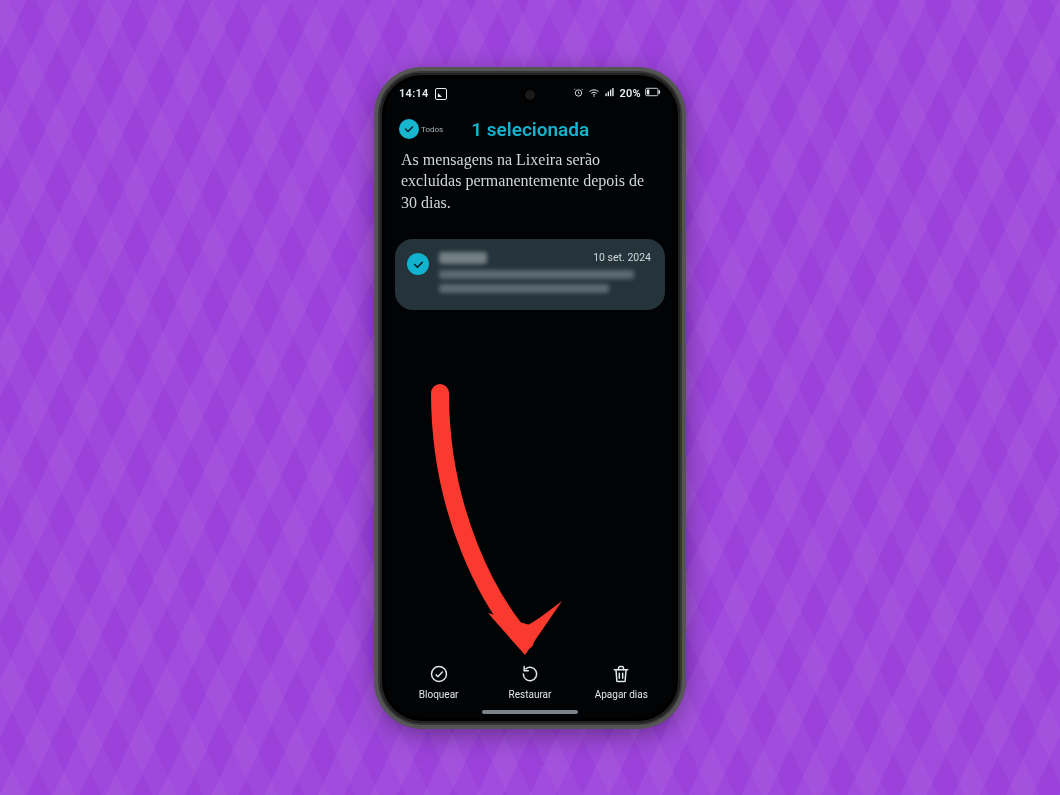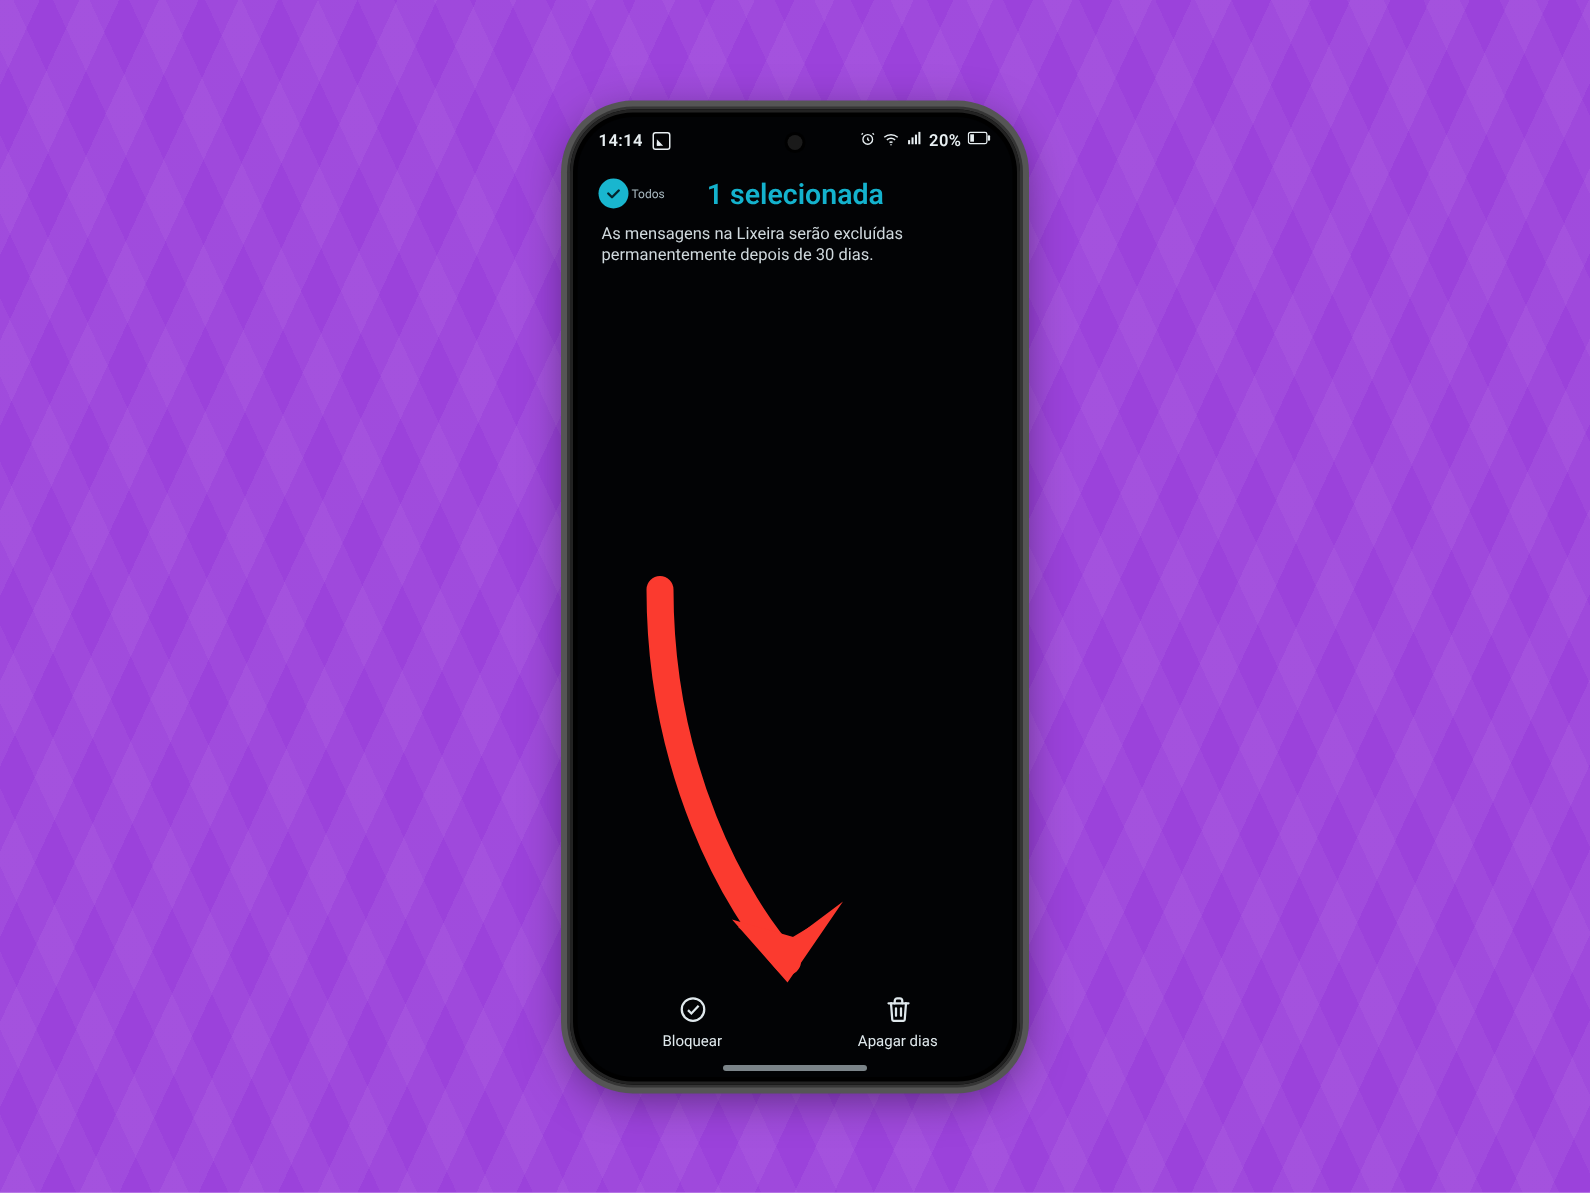--- a/index.html
+++ b/index.html
@@ -114,23 +114,24 @@
   }
   .title {
     font-size: 19px;
     font-weight: 600;
     color: #14b2cd;
     margin-left: 16px;
   }
 
   .info-text {
     padding: 6px 16px 26px 16px;
-    font-size: 11px;
+    font-size: 16px;
     line-height: 1.35;
     color: #cfd8dc;
+    font-family: Liberation Serif, serif;
   }
 
   
   .card {
     margin: 0 10px;
     background: #24343a;
     border-radius: 18px;
     padding: 12px 14px 12px 12px;
     display: flex;
     gap: 10px;
@@ -266,30 +267,54 @@
             <polyline points="5 12 10 17 19 8"></polyline>
           </svg>
         </span>
         <span class="select-all-label">Todos</span>
       </div>
       <div class="title">1 selecionada</div>
     </div>
 
     <div class="info-text">As mensagens na Lixeira serão excluídas permanentemente depois de 30 dias.</div>
 
+    <div class="card">
+      <span class="card-check">
+        <svg viewBox="0 0 24 24" fill="none" stroke="#021e24" stroke-width="3" stroke-linecap="round" stroke-linejoin="round">
+          <polyline points="5 12 10 17 19 8"></polyline>
+        </svg>
+      </span>
+      <div class="card-body">
+        <div class="card-top">
+          <div class="sender-blur"></div>
+          <div class="date">10 set. 2024</div>
+        </div>
+        <div class="msg-blur w1"></div>
+        <div class="msg-blur w2"></div>
+      </div>
+    </div>
 
     <div class="actions">
       <div class="action">
         <span>
           <svg viewBox="0 0 24 24" fill="none" stroke="#dfe8ec" stroke-width="1.8">
             <circle cx="12" cy="12" r="9"></circle>
             <path d="M8 12.5l2.7 2.7L16.5 9"></path>
           </svg>
         </span>
         <span>Bloquear</span>
+      </div>
+      <div class="action">
+        <span>
+          <svg viewBox="0 0 24 24" fill="none" stroke="#dfe8ec" stroke-width="1.8" stroke-linecap="round">
+            <path d="M4 12a8 8 0 1 0 3-6.2"></path>
+            <polyline points="5 3 5 8 10 8" fill="none"></polyline>
+          </svg>
+        </span>
+        <span>Restaurar</span>
       </div>
       <div class="action">
         <span>
           <svg viewBox="0 0 24 24" fill="none" stroke="#dfe8ec" stroke-width="1.8" stroke-linecap="round">
             <path d="M4 7h16"></path>
               <path d="M9 7V5a2 2 0 0 1 2-2h2a2 2 0 0 1 2 2v2"></path>
             <path d="M6 7l1 13a1 1 0 0 0 1 1h8a1 1 0 0 0 1-1l1-13"></path>
             <path d="M10 11v6M14 11v6"></path>
           </svg>
         </span>

